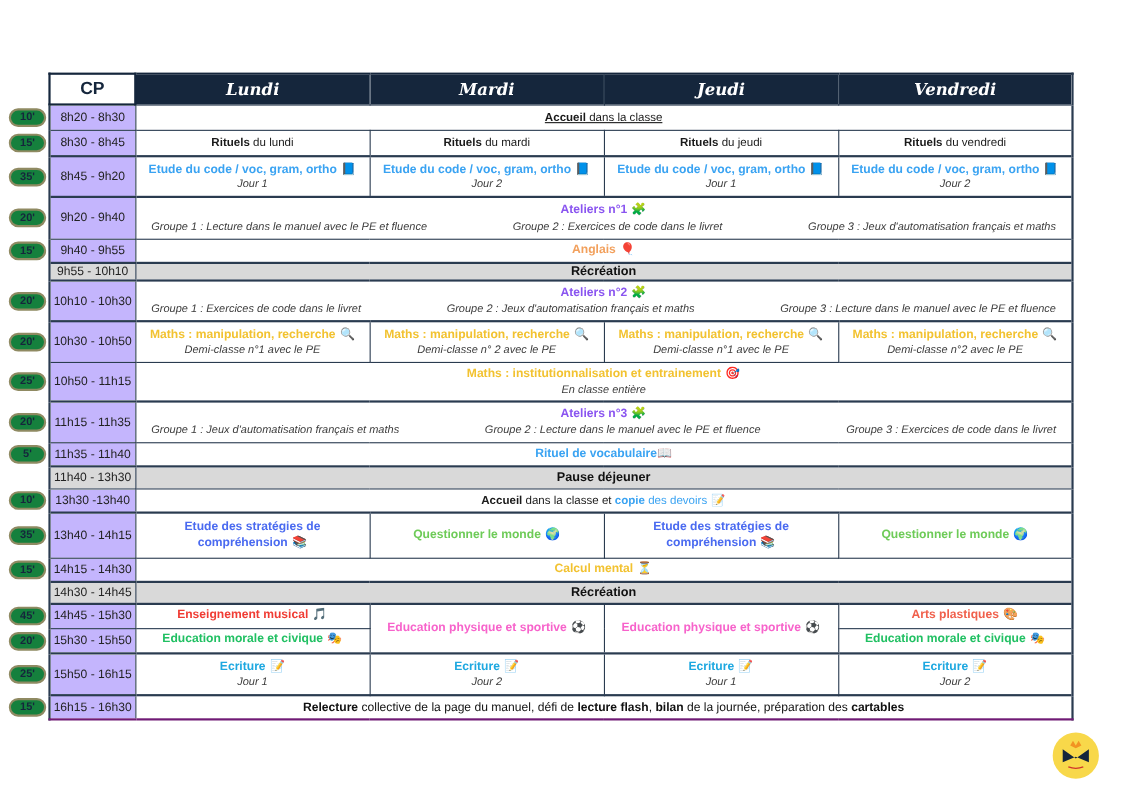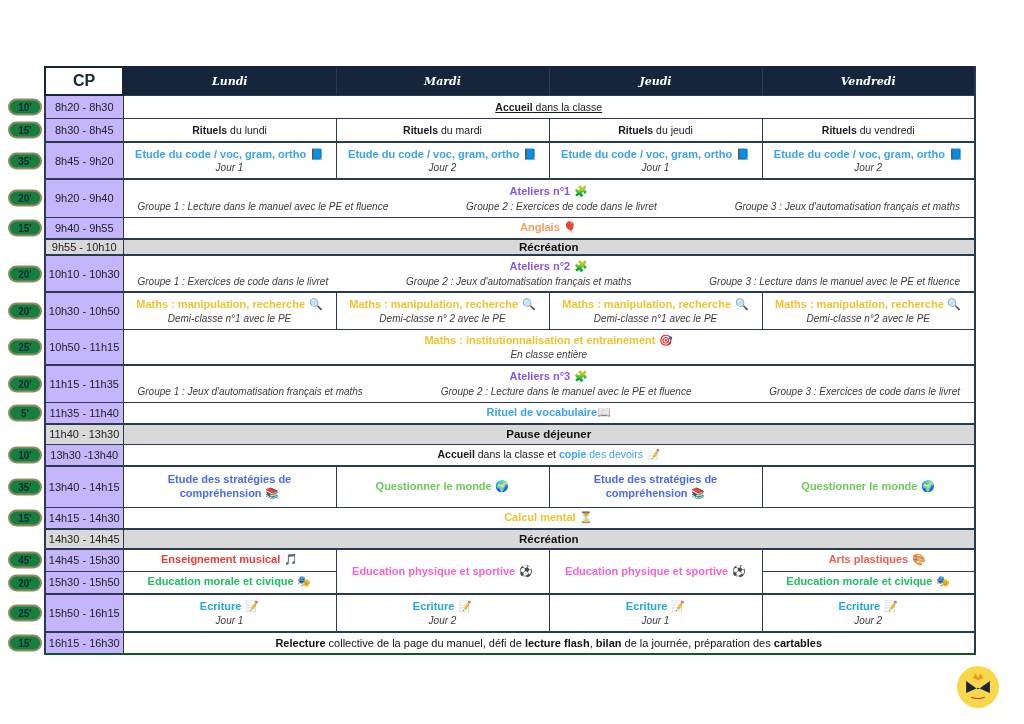--- a/index.html
+++ b/index.html
@@ -12,26 +12,26 @@
   table{border-collapse:collapse;table-layout:fixed;}
   col.gutter-col{width:38px;}
   col.time-col{width:78px;}
   col.day-col{width:213px;}
   td,th{border:1px solid #2a3b50;padding:0;vertical-align:middle;overflow:hidden;}
   .gutter{border:none !important;position:relative;background:#fff;}
   .badge{position:absolute;left:1px;top:50%;transform:translateY(-50%);
     width:30px;padding:1px 0;background:#15803d;border:2px solid #8f8a62;border-radius:10px;
     font-size:10px;font-weight:700;color:#15263c;text-align:center;}
   thead th{background:#15263c;color:#ffffff;font-family:"DejaVu Serif",serif;
-    font-style:italic;font-weight:700;font-size:11px;border-top:2px solid #15263c;}
+    font-style:italic;font-weight:700;font-size:15px;border-top:2px solid #15263c;}
   thead th.cp-cell{background:#ffffff;color:#15263c;font-family:"Liberation Sans",sans-serif;
     font-style:normal;font-size:16px;border:2px solid #15263c;}
   .time{font-size:11px;color:#222;text-align:center;border-left:2px solid #2a3b50;background:#c4b5fd;}
   tr > *:last-child{border-right:2px solid #2a3b50;}
-  tr.last td{border-bottom:2px solid #14532d;}
+  tr.last td{border-bottom:2px solid #701a75;}
   tr.thick > td{border-top-width:2px;}
   .cell{text-align:center;font-size:10.5px;background:#fff;}
   .gray{background:#d9d9d9;}
   .gray-label{font-weight:700;font-size:11.5px;color:#111;}
   .t{font-weight:700;font-size:11px;line-height:1.25;padding:1px 8px;}
   .sub{font-style:italic;font-size:10px;color:#3c3c3c;line-height:1.2;}
   .groups{display:flex;justify-content:space-between;padding:0 14px;
     font-style:italic;font-size:10px;color:#3c3c3c;line-height:1.3;}
   .ic{margin-left:4px;font-style:normal;}
   .ic-tight{margin-left:0;}

